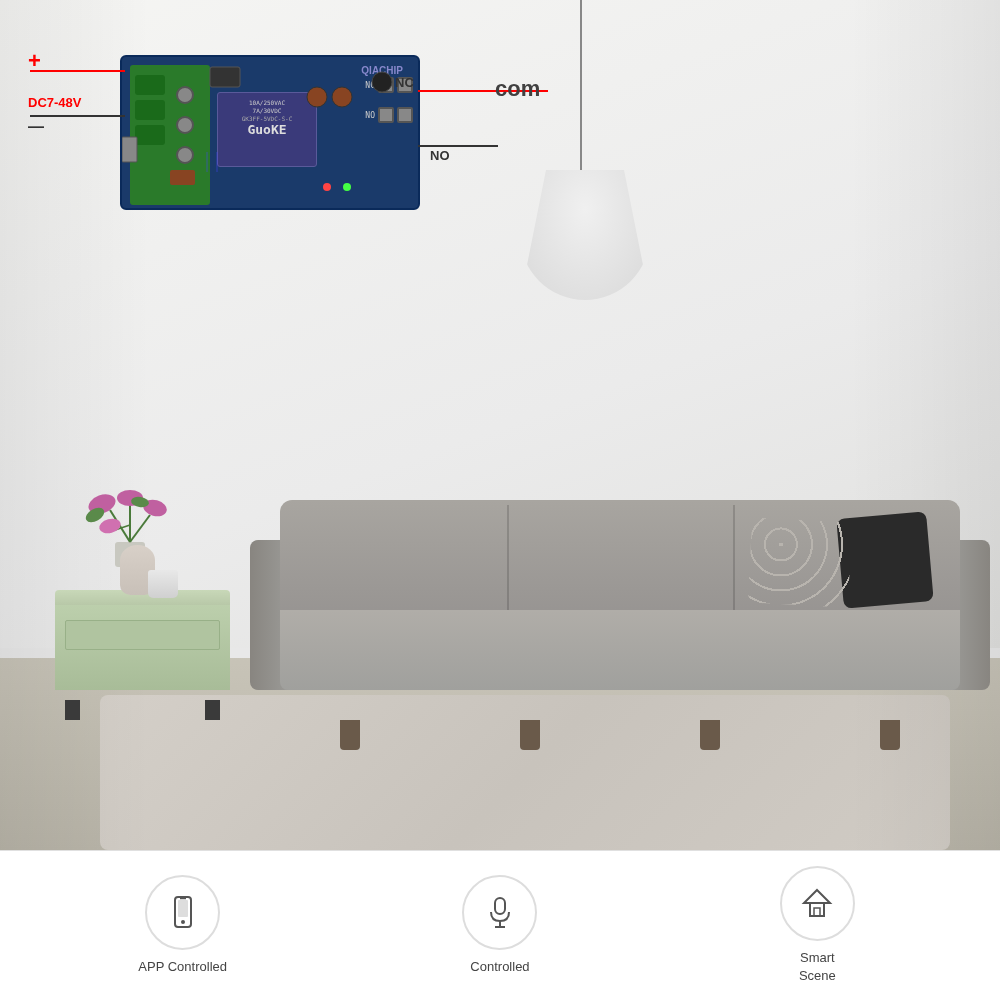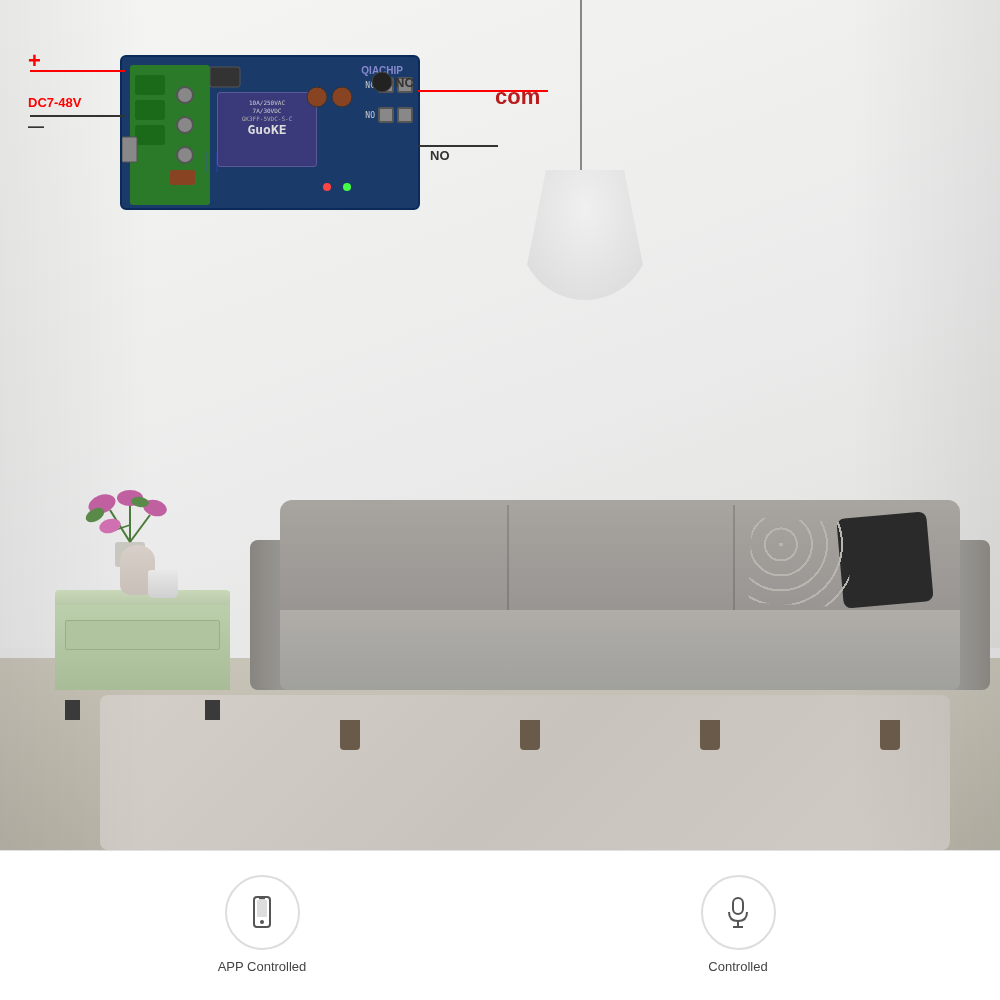--- a/index.html
+++ b/index.html
@@ -498,21 +498,21 @@
 
 <div class="wire-plus"></div>
 <div class="wire-minus"></div>
 <div class="wire-com"></div>
 <div class="wire-no"></div>
 
 <div class="label-plus">+</div>
 <div class="label-minus">—</div>
 <div class="label-dc" style="position:absolute;top:95px;left:28px;color:red;font-size:13px;font-weight:bold;">DC7-48V</div>
 <div style="position:absolute;top:75px;left:395px;color:#333;font-size:13px;font-weight:bold;">NC</div>
-<div style="position:absolute;top:84px;left:495px;color:#b91c1c;font-size:22px;font-weight:bold;">com</div>
+<div style="position:absolute;top:76px;left:495px;color:#404040;font-size:22px;font-weight:bold;">com</div>
 <div style="position:absolute;top:148px;left:430px;color:#333;font-size:13px;font-weight:bold;">NO</div>
 
 <div class="feature-strip">
 
   <div class="feature-item">
     <div class="feature-circle">
       <svg class="icon-svg" viewBox="0 0 36 36">
         <rect x="10" y="3" width="16" height="30" rx="3" fill="none" stroke="#555" stroke-width="2"></rect>
         <rect x="13" y="6" width="10" height="17" rx="1" fill="#ddd"></rect>
         <circle cx="18" cy="28" r="2" fill="#555"></circle>
@@ -528,15 +528,25 @@
       <svg class="icon-svg" viewBox="0 0 36 36">
         <rect x="13" y="4" width="10" height="16" rx="5" fill="none" stroke="#555" stroke-width="2"></rect>
         <path d="M9 18 Q9 27 18 27 Q27 27 27 18" fill="none" stroke="#555" stroke-width="2"></path>
         <line x1="18" y1="27" x2="18" y2="33" stroke="#555" stroke-width="2"></line>
         <line x1="13" y1="33" x2="23" y2="33" stroke="#555" stroke-width="2"></line>
       </svg>
     </div>
     <span class="feature-label">Controlled</span>
   </div>
 
+  <div class="feature-item">
+    <div class="feature-circle">
+      <svg class="icon-svg" viewBox="0 0 36 36">
+        <polygon points="18,5 31,18 5,18" fill="none" stroke="#555" stroke-width="2"></polygon>
+        <rect x="11" y="18" width="14" height="13" fill="none" stroke="#555" stroke-width="2"></rect>
+        <rect x="15" y="23" width="6" height="8" fill="none" stroke="#555" stroke-width="1.5"></rect>
+      </svg>
+    </div>
+    <span class="feature-label">Smart<br>Scene</span>
+  </div>
 
 
 </div>
 
 </body></html>

